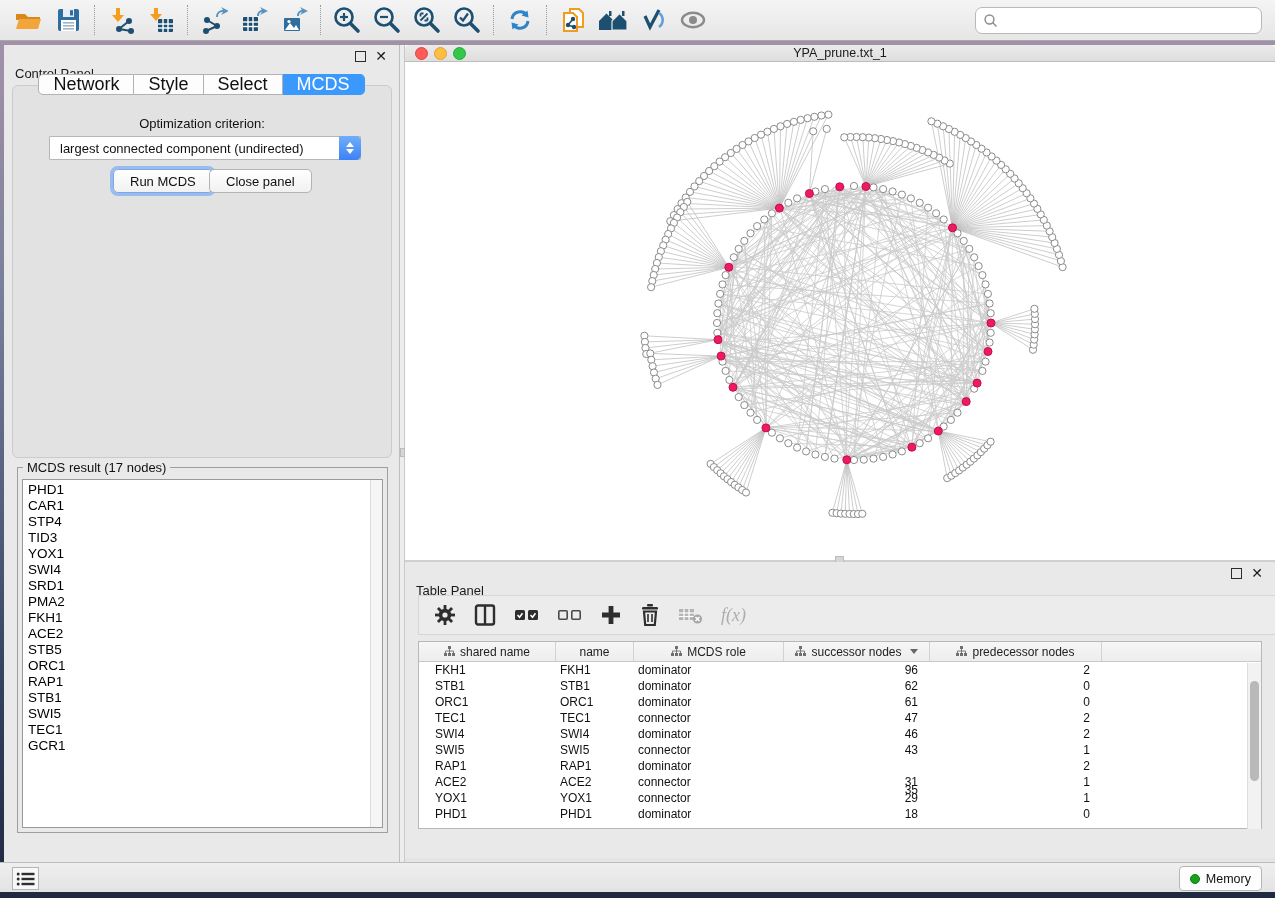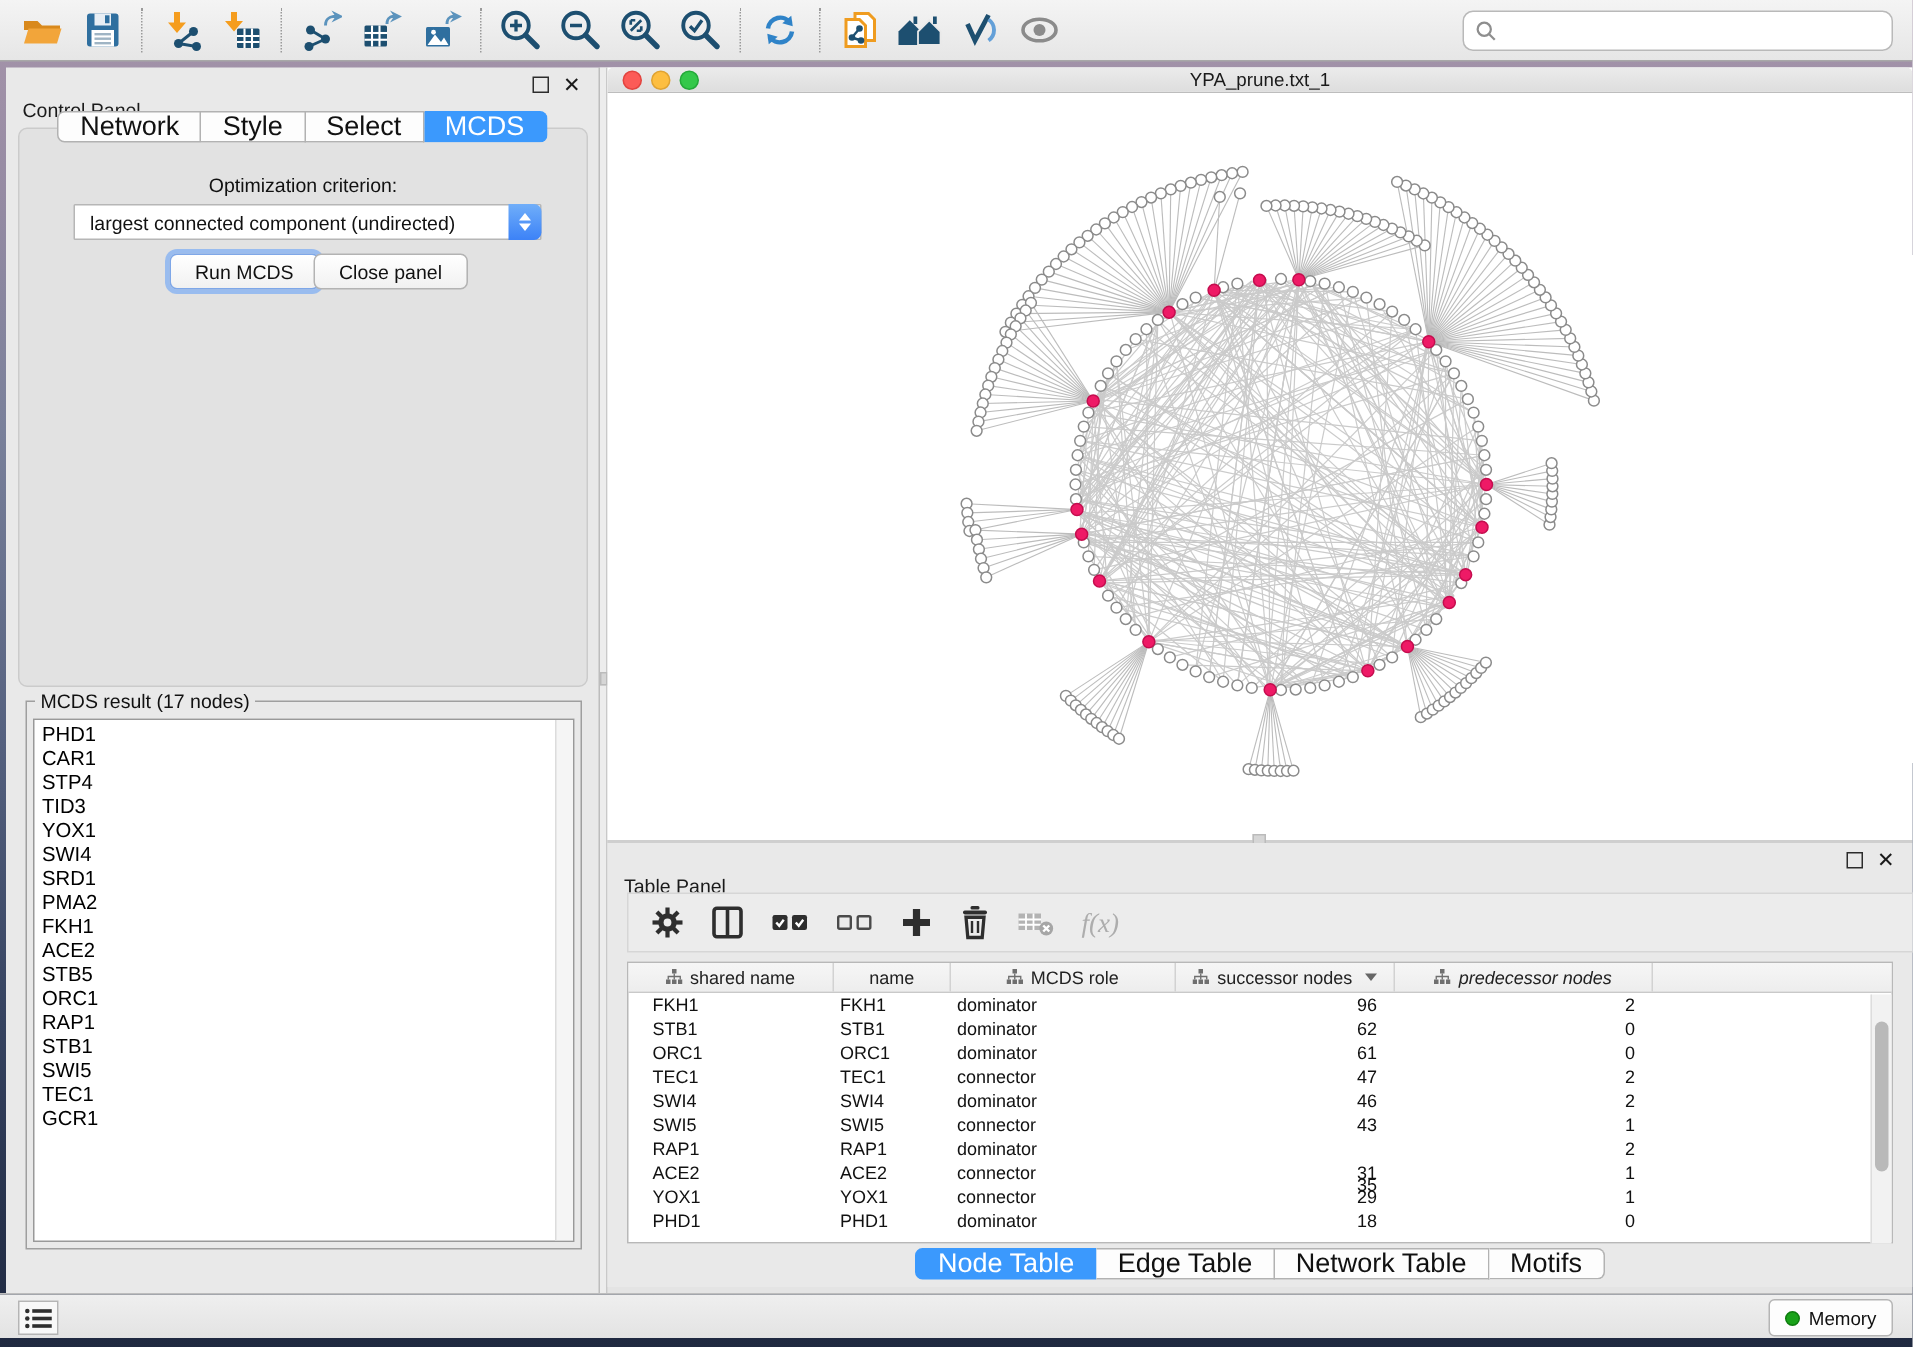--- a/index.html
+++ b/index.html
@@ -1161,21 +1161,21 @@
               <rect x="4" y="0" width="3" height="3"></rect>
               <rect x="0" y="7" width="3" height="3"></rect>
               <rect x="4" y="7" width="3" height="3"></rect>
               <rect x="8" y="7" width="3" height="3"></rect>
             </g>
             <path d="M5.5 3 v2 M1.5 7 v-2 h8 v2 M5.5 5 v2" stroke="#6f6f6f" stroke-width="0.9" fill="none"></path>
           </svg>
           <span>successor nodes</span>
           <span class="sort-dn"></span>
         </div>
-        <div class="col-h" style="width: 172px; font-style: italic;">
+        <div class="col-h" style="width: 172px;">
           <svg width="11" height="11" viewBox="0 0 11 11">
             <g fill="#6f6f6f">
               <rect x="4" y="0" width="3" height="3"></rect>
               <rect x="0" y="7" width="3" height="3"></rect>
               <rect x="4" y="7" width="3" height="3"></rect>
               <rect x="8" y="7" width="3" height="3"></rect>
             </g>
             <path d="M5.5 3 v2 M1.5 7 v-2 h8 v2 M5.5 5 v2" stroke="#6f6f6f" stroke-width="0.9" fill="none"></path>
           </svg>
           <span>predecessor nodes</span>
@@ -1250,26 +1250,20 @@
           <div class="cell" style="width: 78px;">PHD1</div>
           <div class="cell" style="width: 150px;">dominator</div>
           <div class="cell num" style="width: 146px; padding-right: 12px;">18</div>
           <div class="cell num" style="width: 172px; padding-right: 12px;">0</div>
         </div>
       </div>
     <div id="nt-scroll">
         <div id="nt-thumb"></div>
       </div>
   </div>
-  <div id="tp-tabs">
-      <div class="tab active">Node Table</div>
-      <div class="tab">Edge Table</div>
-      <div class="tab">Network Table</div>
-      <div class="tab">Motifs</div>
-    </div>
 </div>
 
 <div id="status-bar">
   <div id="list-btn">
     <span>
         <svg width="19" height="16" viewBox="0 0 19 16">
           <g fill="#2e2e2e">
             <circle cx="2.2" cy="3" r="1.5"></circle>
             <rect x="5.5" y="1.8" width="13" height="2.4"></rect>
             <circle cx="2.2" cy="8" r="1.5"></circle>

